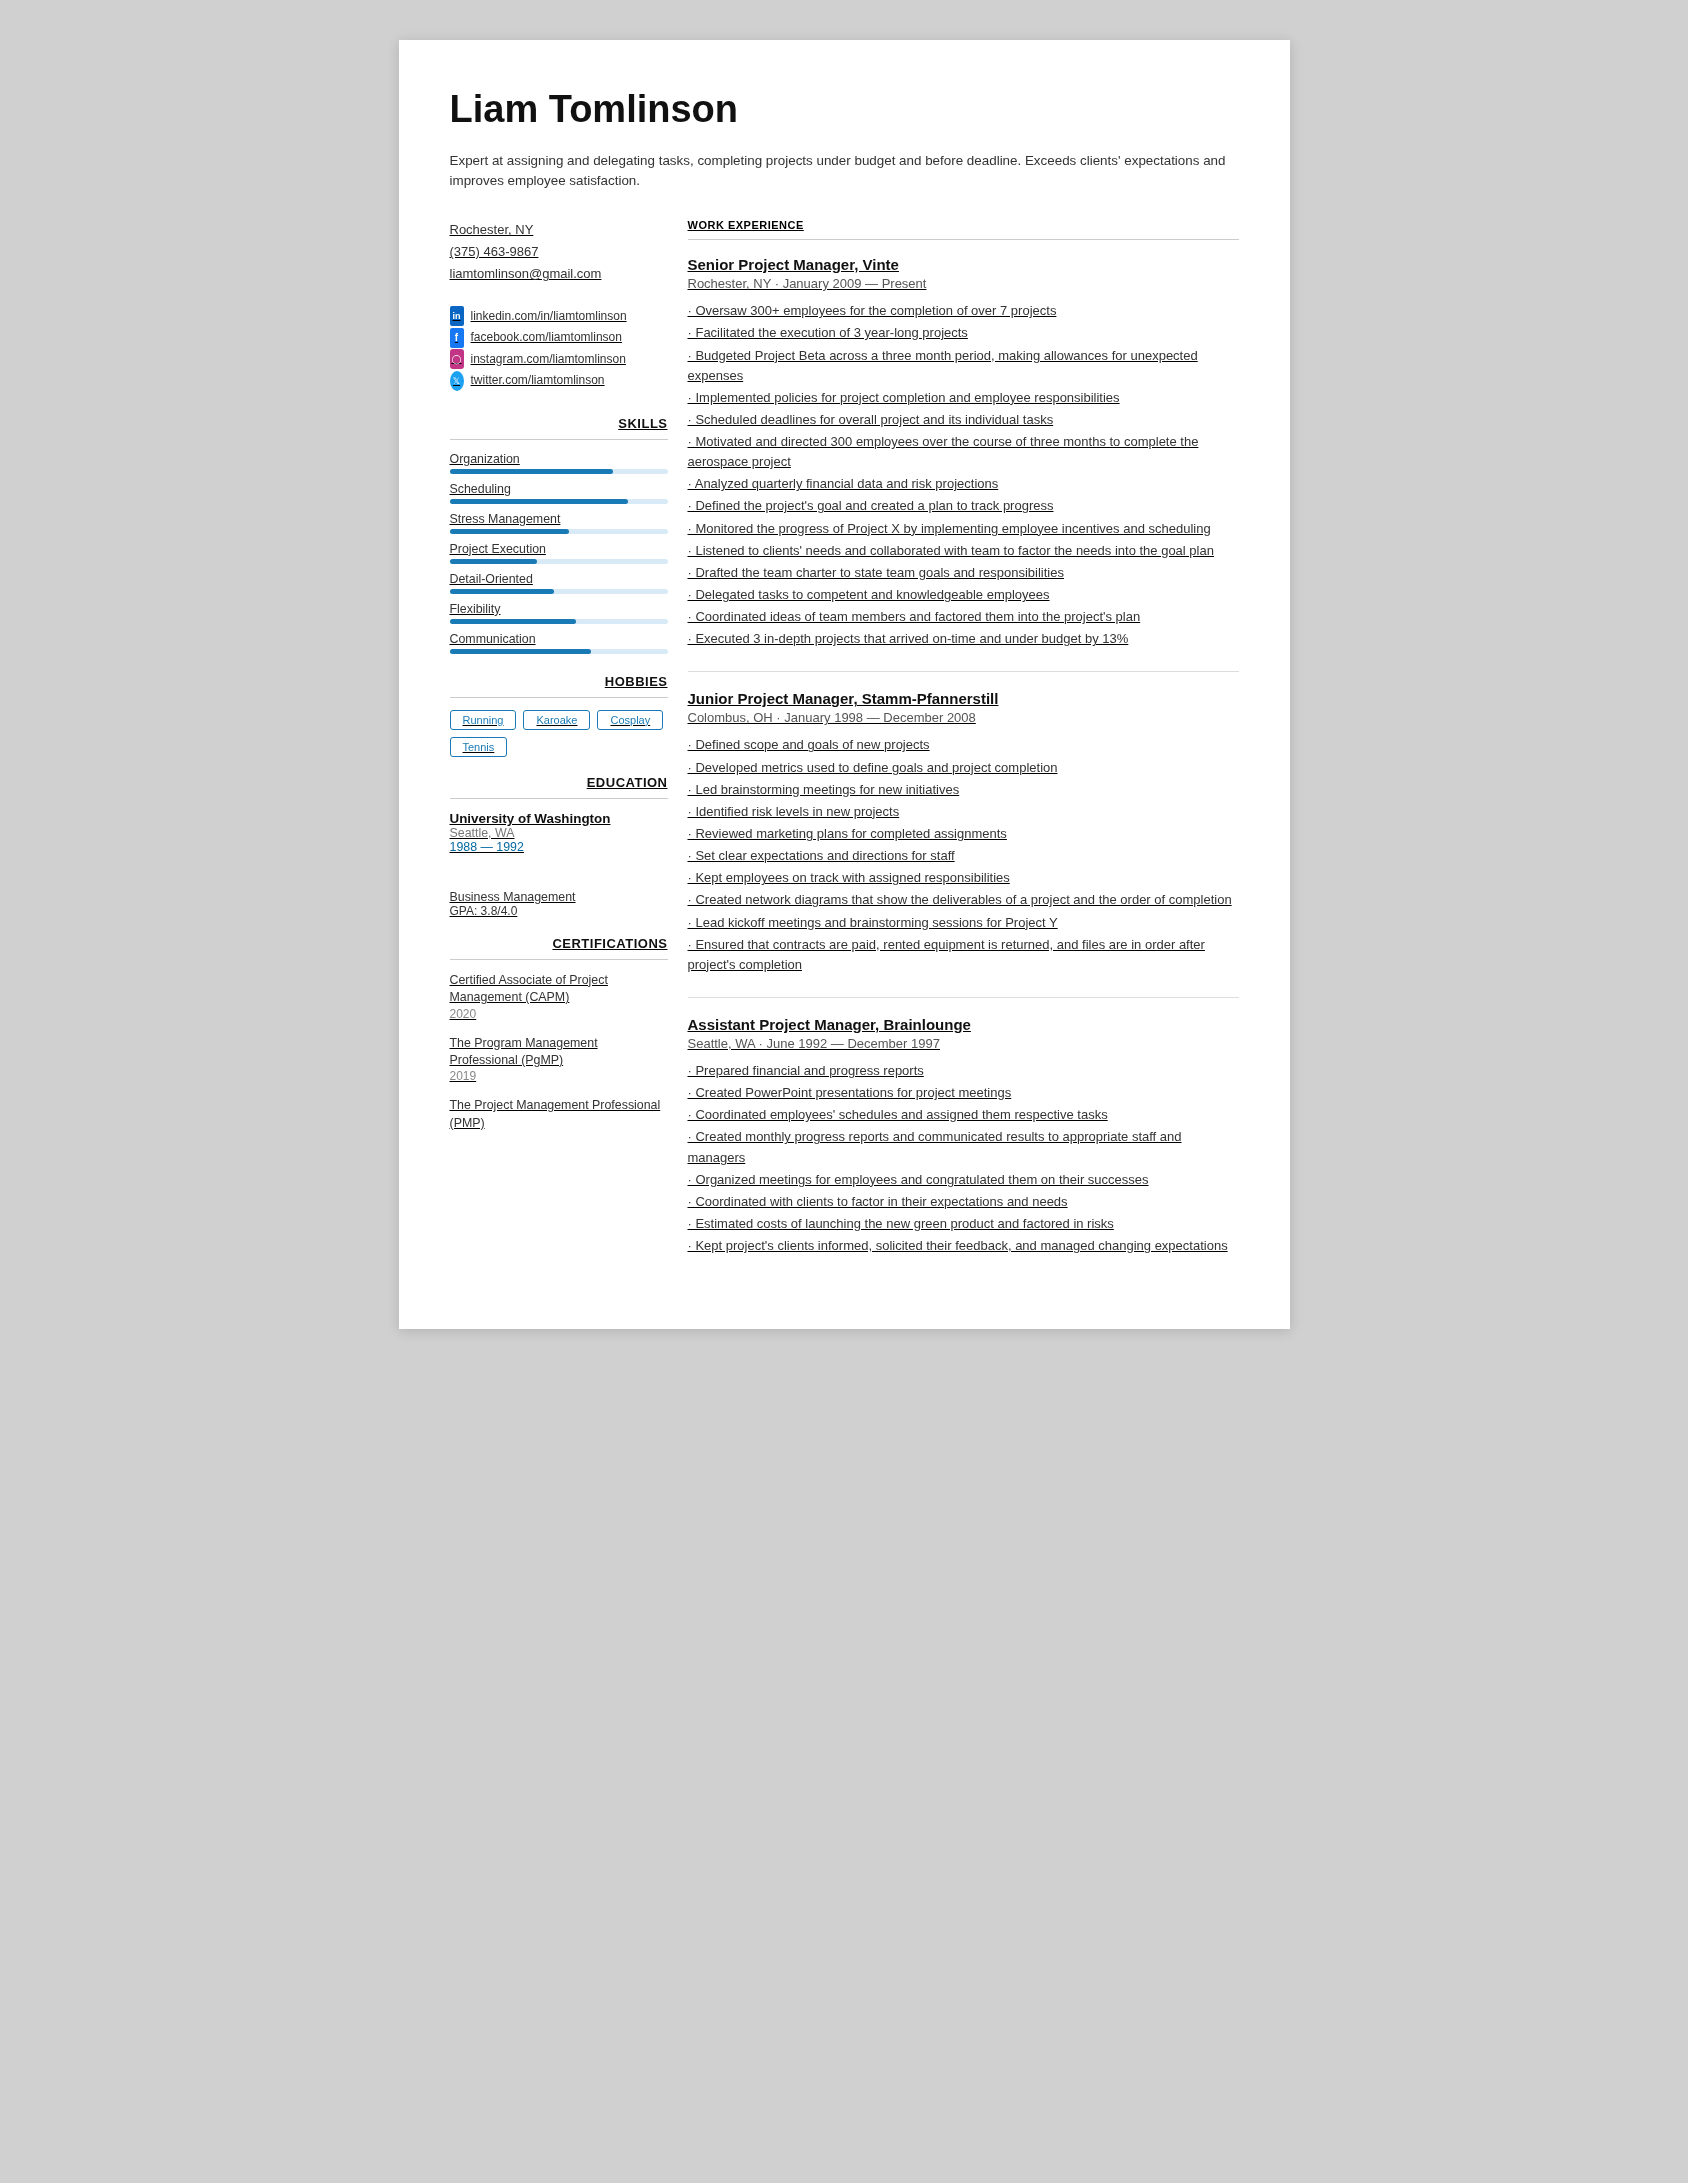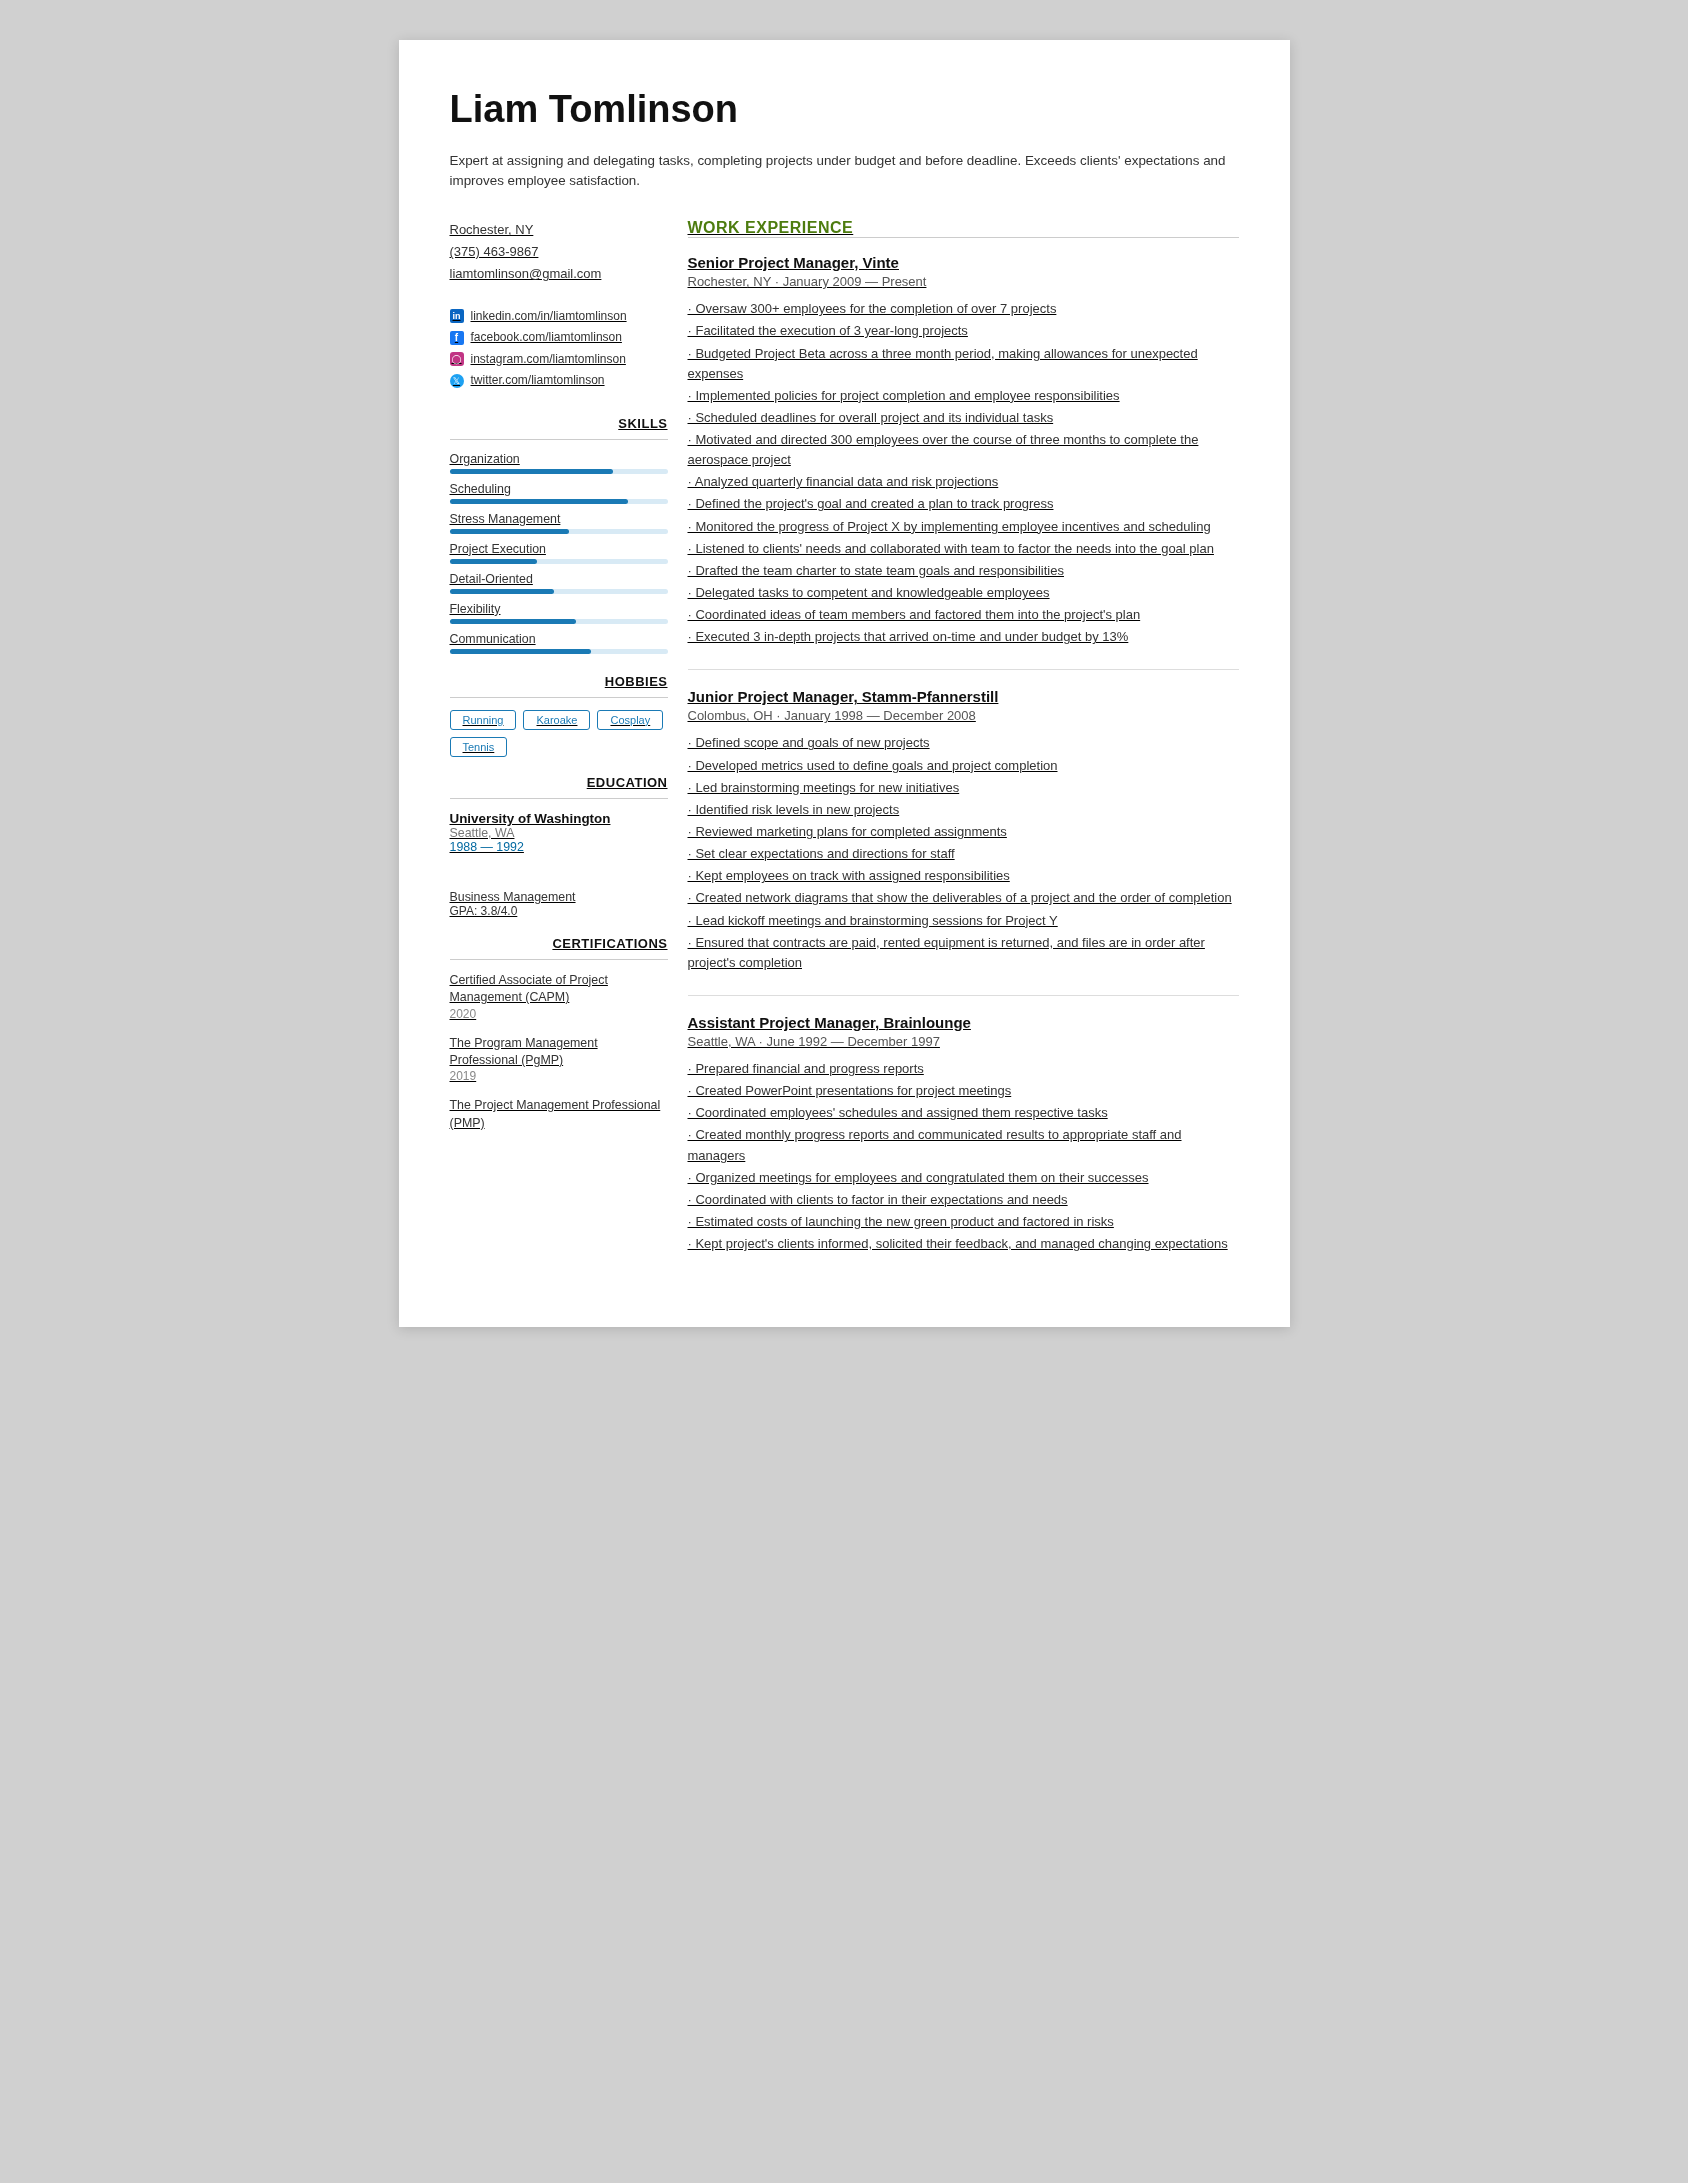--- a/index.html
+++ b/index.html
@@ -58,21 +58,21 @@
     .social-item {
       display: flex;
       align-items: center;
       gap: 7px;
       font-size: 12px;
       color: #333;
       line-height: 1.8;
     }
     .social-icon {
       width: 14px;
-      height: 14px;
+      height: 20px;
       flex-shrink: 0;
       display: inline-flex;
       align-items: center;
       justify-content: center;
       font-size: 11px;
     }
     .linkedin-icon { background: #0a66c2; color: #fff; font-weight: bold; font-size: 9px; border-radius: 2px; }
     .facebook-icon { background: #1877f2; color: #fff; font-weight: bold; font-size: 10px; border-radius: 2px; }
     .instagram-icon { background: #c13584; color: #fff; font-size: 9px; border-radius: 3px; }
     .twitter-icon { background: #1da1f2; color: #fff; font-size: 9px; border-radius: 50%; }
@@ -162,25 +162,26 @@
       color: #333;
       line-height: 1.4;
     }
     .cert-year {
       font-size: 12px;
       color: #888;
     }
 
     
     .work-section-title {
-      font-size: 16px;
+      font-size: 11px;
       font-weight: 900;
-      color: #4d7c0f;
+      color: #000000;
       text-transform: uppercase;
       letter-spacing: 0.5px;
+      margin-bottom: 8px;
     }
     .work-divider {
       border: none;
       border-top: 1.5px solid #ccc;
       margin-bottom: 16px;
     }
     .job {
       margin-bottom: 22px;
     }
     .job-title {

